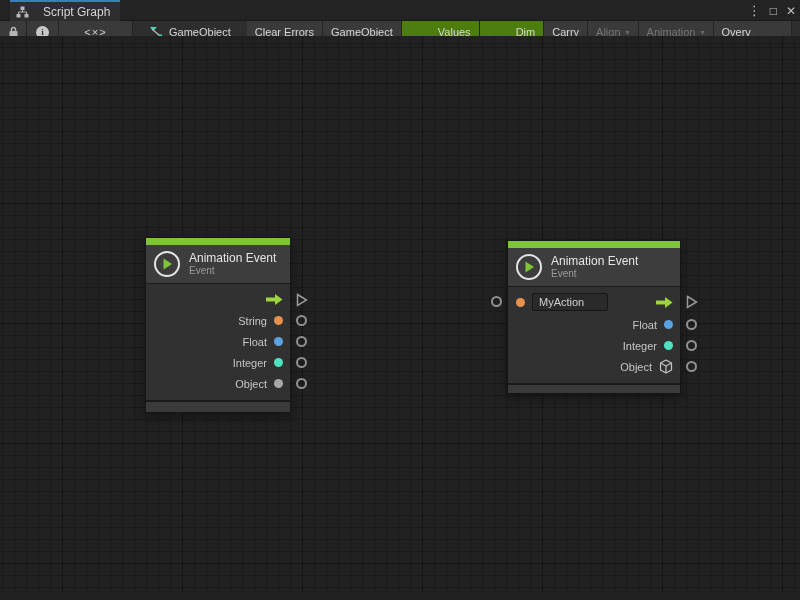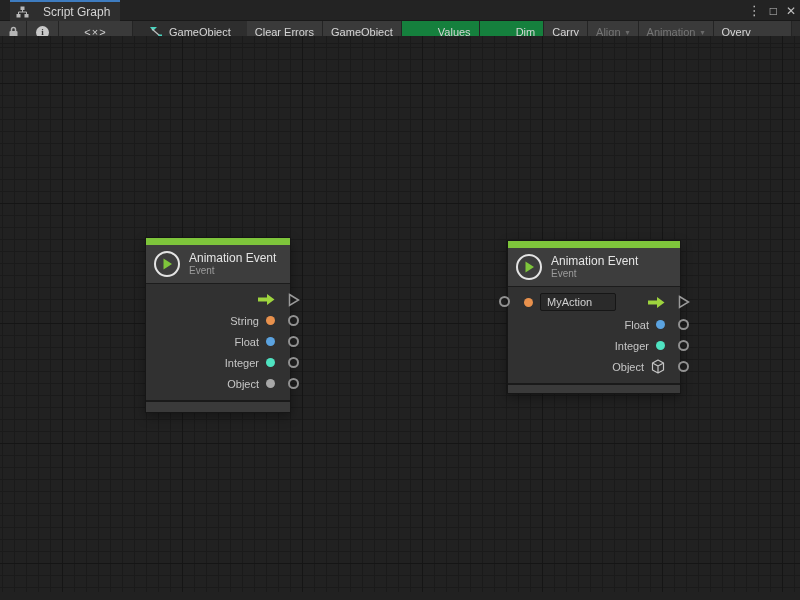--- a/index.html
+++ b/index.html
@@ -23,21 +23,21 @@
   .kebab { font-size:13px; letter-spacing:0; }
 
   
   .toolbar { position:absolute; left:0; top:21px; width:810px; height:23px;
     background:#2e2e2e; border-bottom:1px solid #161616;
     display:flex; align-items:stretch; color:#d6d6d6; }
   .tbtn { display:flex; align-items:center; justify-content:center;
     background:#3a3a3a; border-right:1px solid #242424; padding:0 8px;
     white-space:nowrap; }
   .tbtn.icononly { width:27px; padding:0; }
-  .tbtn.active { background:#15803d;padding-left:36px; }
+  .tbtn.active { background:#4d7c0f;padding-left:36px; }
   .tbtn.disabled { color:#757575;text-align:right; }
   .tbtn .caret { margin-left:5px; font-size:8px; color:#9a9a9a; }
   .tbtn.disabled .caret { color:#6a6a6a; }
   .tb-flat { display:flex; align-items:center; background:#2e2e2e; padding:0 8px; gap:6px;text-decoration:underline; }
   .codeglyph { font-size:11px; color:#cfcfcf; letter-spacing:1px; }
   .infodot { width:13px; height:13px; border-radius:50%; background:#c9c9c9;
     color:#333; font-weight:bold; font-size:9px; display:flex;
     align-items:center; justify-content:center; font-family:"Liberation Serif", serif; }
   
   .zoomwrap { display:flex; align-items:center; background:#2e2e2e; padding:0 10px; gap:9px; }
@@ -58,21 +58,21 @@
   
   .node { position:absolute; border:1px solid #161616;
     box-shadow:0 4px 10px rgba(0,0,0,0.35); }
   .colorbar { height:7px; background:#7ec53b; }
   .nheader { height:38px; background:#3d3d3d; display:flex; align-items:center;
     gap:9px; padding-left:8px; }
   .play { width:26px; height:26px; border:2px solid #e4e4e4; border-radius:50%;
     display:flex; align-items:center; justify-content:center; flex:none; }
   .ntitle { color:#e4e4e4; font-size:12px; line-height:14px; }
   .nsub { color:#9c9c9c; font-size:10px; line-height:12px; }
-  .nbody { background:#313131; border-top:1px solid #1c1c1c; padding:5px 8px 6px; }
+  .nbody { background:#313131; border-top:1px solid #1c1c1c; padding:5px 0 6px; }
   .prow { height:21px; display:flex; align-items:center; justify-content:flex-end;
     gap:7px; padding-right:7px; position:relative; color:#c6c6c6; }
   .prow.first { }
   .dot { width:9px; height:9px; border-radius:50%; flex:none; }
   .dot-string { background:#e8914d; }
   .dot-float { background:#5ba3e0; }
   .dot-integer { background:#4fe3c1; }
   .dot-object { background:#a8a8a8; }
   .pcirc { position:absolute; right:-17px; top:50%; margin-top:-6px;
     width:11px; height:11px; border:2px solid #919191; border-radius:50%; }

